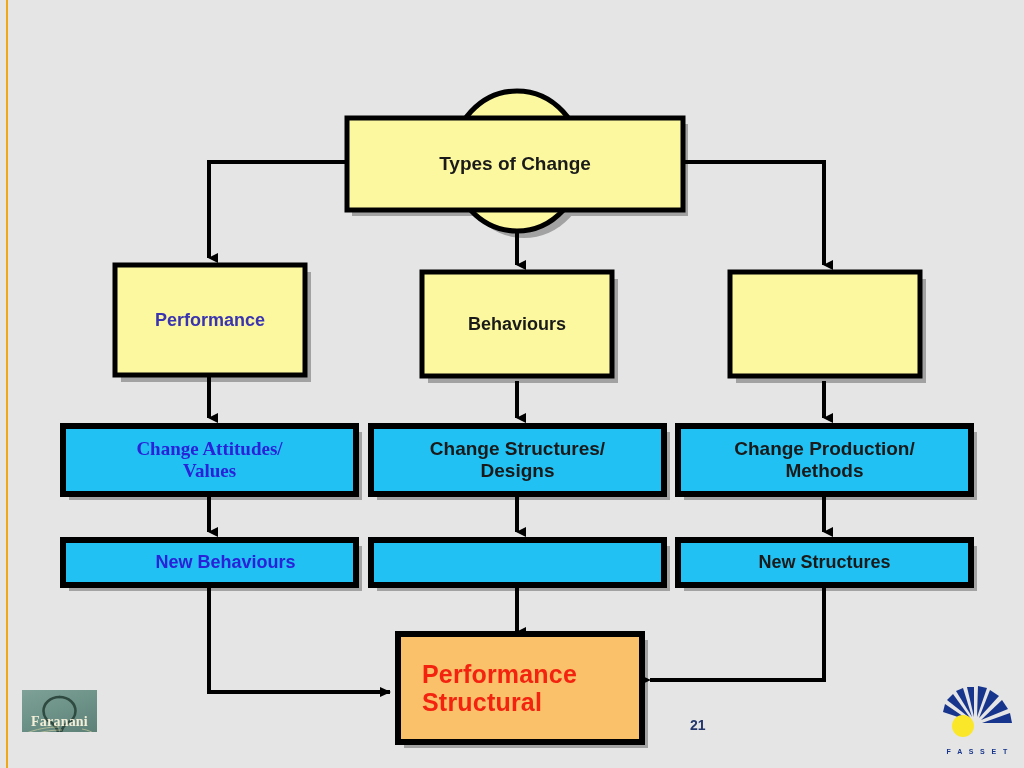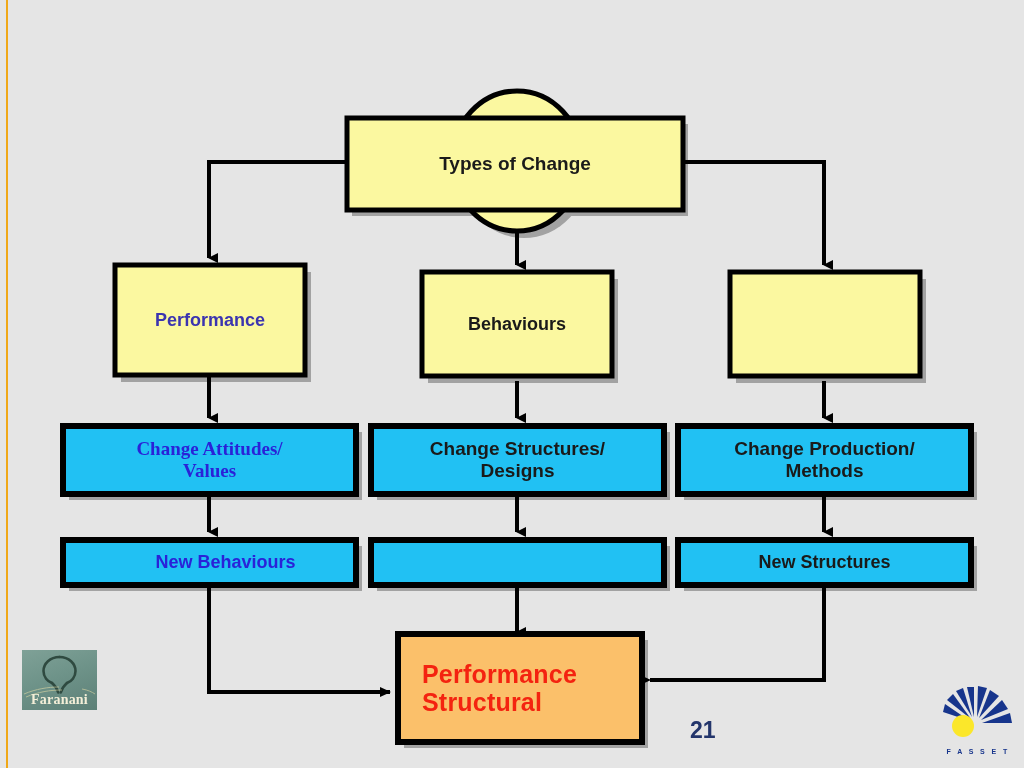--- a/index.html
+++ b/index.html
@@ -49,32 +49,32 @@
   .lbl-title { font-size: 19px; color: #1a1a1a; }
   .lbl-mid   { font-size: 18px; }
   .lbl-cyan  { font-size: 19px; }
   .lbl-new   { font-size: 18px; }
   .lbl-perf  { font-size: 25px; color: #f42310; letter-spacing: .2px; }
 
   .page-number {
     position: absolute;
     left: 690px;
     top: 717px;
-    font-size: 23px;
+    font-size: 14px;
     font-weight: bold;
     color: #23356b;
   }
 
   
   .faranani-logo {
     position: absolute;
     left: 22px;
-    top: 650px;
+    top: 690px;
     width: 75px;
-    height: 60px;
+    height: 42px;
     background: linear-gradient(160deg, #7fa197 0%, #6e9389 45%, #5d8077 100%);
     overflow: hidden;
   }
   .faranani-logo svg { position:absolute; left:0; top:0; }
   .faranani-word {
     position: absolute;
     left: 0; right: 0;
     bottom: 2px;
     text-align: center;
     font-family: "Liberation Serif", serif;

